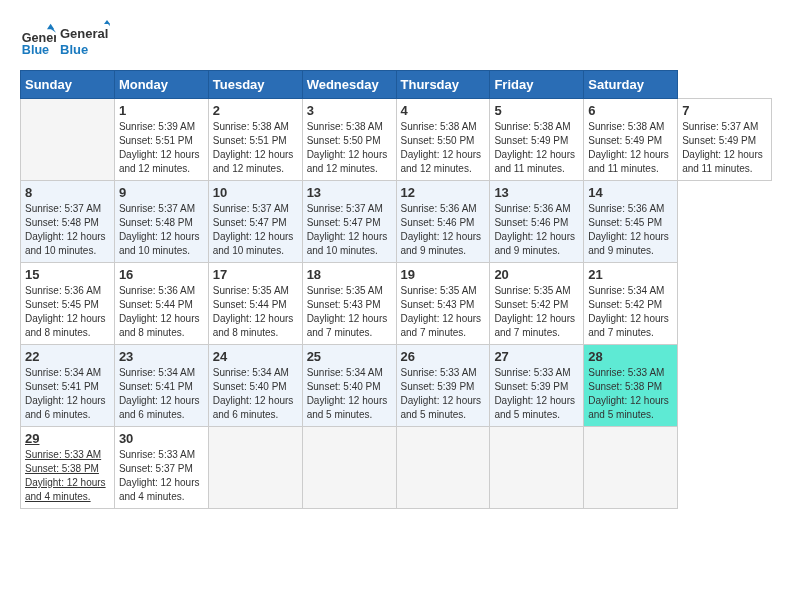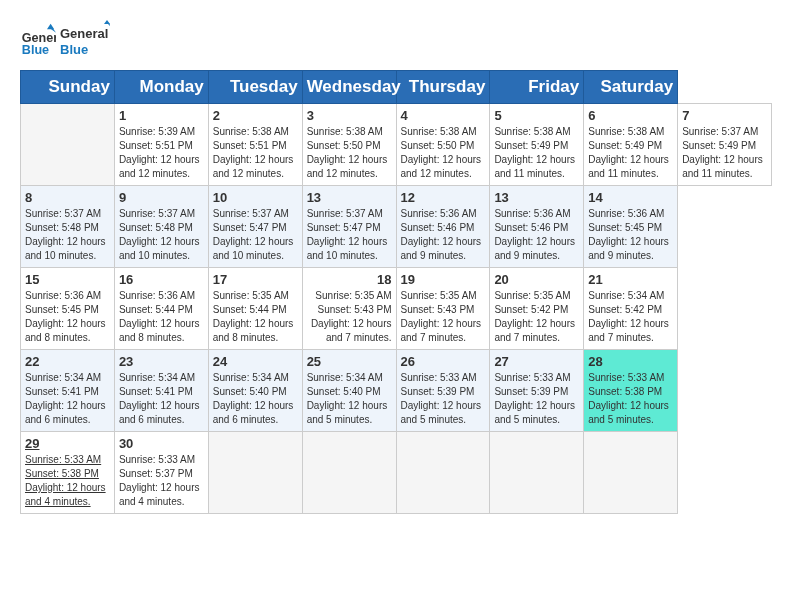--- a/index.html
+++ b/index.html
@@ -38,24 +38,24 @@
       color: #555;
     }
     table {
       width: 100%;
       border-collapse: collapse;
       table-layout: fixed;
     }
     th {
       background-color: #2a6db5;
       color: #fff;
-      font-size: 17px;
+      font-size: 13px;
       font-weight: bold;
       padding: 6px 4px;
-      text-align: right;
+      text-align: left;
       border: 1px solid #1e5a9a;
     }
     td {
       border: 1px solid #ccc;
       vertical-align: top;
       padding: 4px;
       font-size: 10px;
       color: #333;
       height: 80px;
     }
@@ -188,21 +188,21 @@
           <div class="day-info">Sunrise: 5:36 AM<br>Sunset: 5:45 PM<br>Daylight: 12 hours and 8 minutes.</div>
         </td>
         <td style="background: rgb(255, 255, 255);">
           <span class="day-num">16</span>
           <div class="day-info">Sunrise: 5:36 AM<br>Sunset: 5:44 PM<br>Daylight: 12 hours and 8 minutes.</div>
         </td>
         <td style="background: rgb(255, 255, 255);">
           <span class="day-num">17</span>
           <div class="day-info">Sunrise: 5:35 AM<br>Sunset: 5:44 PM<br>Daylight: 12 hours and 8 minutes.</div>
         </td>
-        <td style="background: rgb(255, 255, 255); text-align: right;">
+        <td style="background: rgb(255, 255, 255);">
           <span class="day-num">18</span>
           <div class="day-info">Sunrise: 5:35 AM<br>Sunset: 5:43 PM<br>Daylight: 12 hours and 7 minutes.</div>
         </td>
         <td style="background: rgb(255, 255, 255);">
           <span class="day-num">19</span>
           <div class="day-info">Sunrise: 5:35 AM<br>Sunset: 5:43 PM<br>Daylight: 12 hours and 7 minutes.</div>
         </td>
         <td style="background: rgb(255, 255, 255);">
           <span class="day-num">20</span>
           <div class="day-info">Sunrise: 5:35 AM<br>Sunset: 5:42 PM<br>Daylight: 12 hours and 7 minutes.</div>

